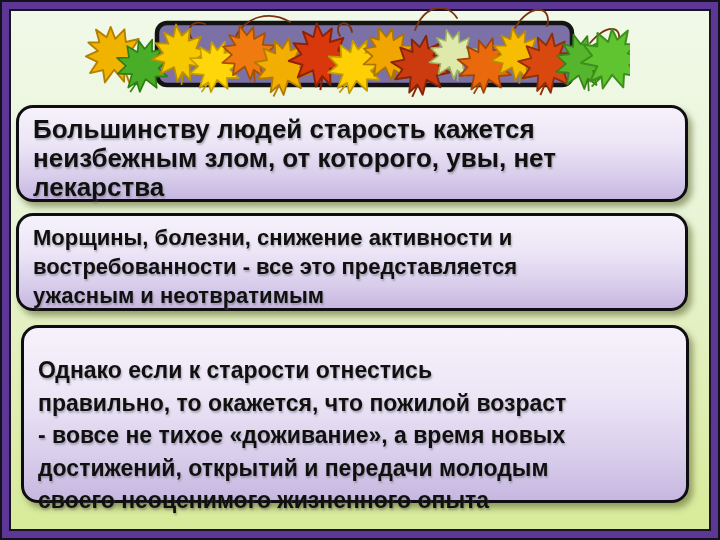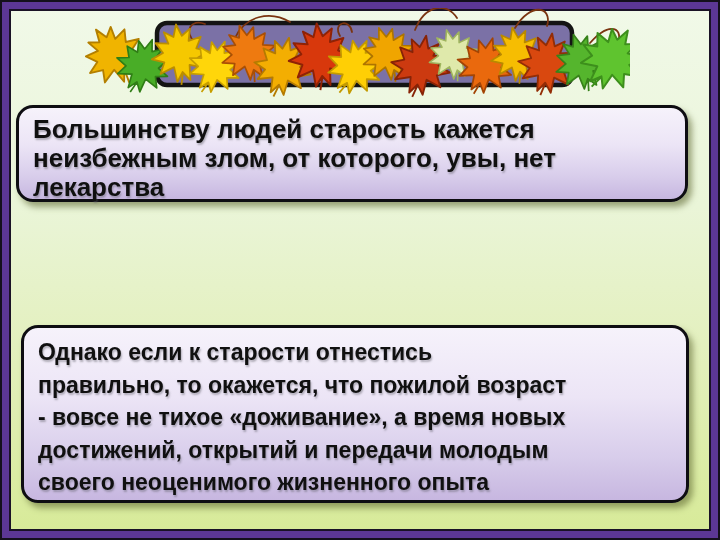--- a/index.html
+++ b/index.html
@@ -33,21 +33,21 @@
     font-weight: bold;
     white-space: pre-line;
     text-shadow: 1px 2px 2px rgba(95, 95, 105, 0.45);
     padding: 7px 10px 0 14px;
   }
   .box-1 { left: 16px; top: 105px; width: 672px; height: 97px;
            font-size: 26px; line-height: 29px; }
   .box-2 { left: 16px; top: 213px; width: 672px; height: 98px;
            font-size: 22px; line-height: 29px; }
   .box-3 { left: 21px; top: 325px; width: 668px; height: 178px;
-           font-size: 23px; line-height: 32.5px; padding-top: 8px; }
+           font-size: 23px; line-height: 32.5px; padding-top: 26px; }
 </style>
 </head>
 <body>
 
 <div class="slide">
 
   <svg class="banner-svg" viewBox="0 0 545 96" xmlns="http://www.w3.org/2000/svg">
     <defs>
       <path id="maple-leaf" d="M50 2 L57 22 L72 12 L67 32 L88 28 L78 46 L98 54 L78 62 L87 80 L63 72 L61 97 L50 82 L39 97 L37 72 L13 80 L22 62 L2 54 L22 46 L12 28 L33 32 L28 12 L43 22 Z M50 84 L45 103"></path>
     </defs>
@@ -80,20 +80,23 @@
         <use href="#maple-leaf" xlink:href="#maple-leaf" fill="#d9480f" stroke="#932d06" stroke-width="3" transform="translate(463 55) rotate(8) scale(0.62) translate(-50 -50)"></use>
         <use href="#maple-leaf" xlink:href="#maple-leaf" fill="#55b52d" stroke="#37821a" stroke-width="3" transform="translate(497 53) rotate(-18) scale(0.58) translate(-50 -50)"></use>
         <use href="#maple-leaf" xlink:href="#maple-leaf" fill="#5fc42f" stroke="#3d8f1c" stroke-width="3" transform="translate(527 50) rotate(30) scale(0.66) translate(-50 -50)"></use>
       </g>
   </svg>
 
   <div class="textbox box-1">Большинству людей старость кажется
 неизбежным злом, от которого, увы, нет
 лекарства</div>
 
+  <div class="textbox box-2">Морщины, болезни, снижение активности и
+востребованности - все это представляется
+ужасным и неотвратимым</div>
 
   <div class="textbox box-3">Однако если к старости отнестись
 правильно, то окажется, что пожилой возраст
 - вовсе не тихое «доживание», а время новых
 достижений, открытий и передачи молодым
 своего неоценимого жизненного опыта</div>
 
 </div>
 
 </body></html>

